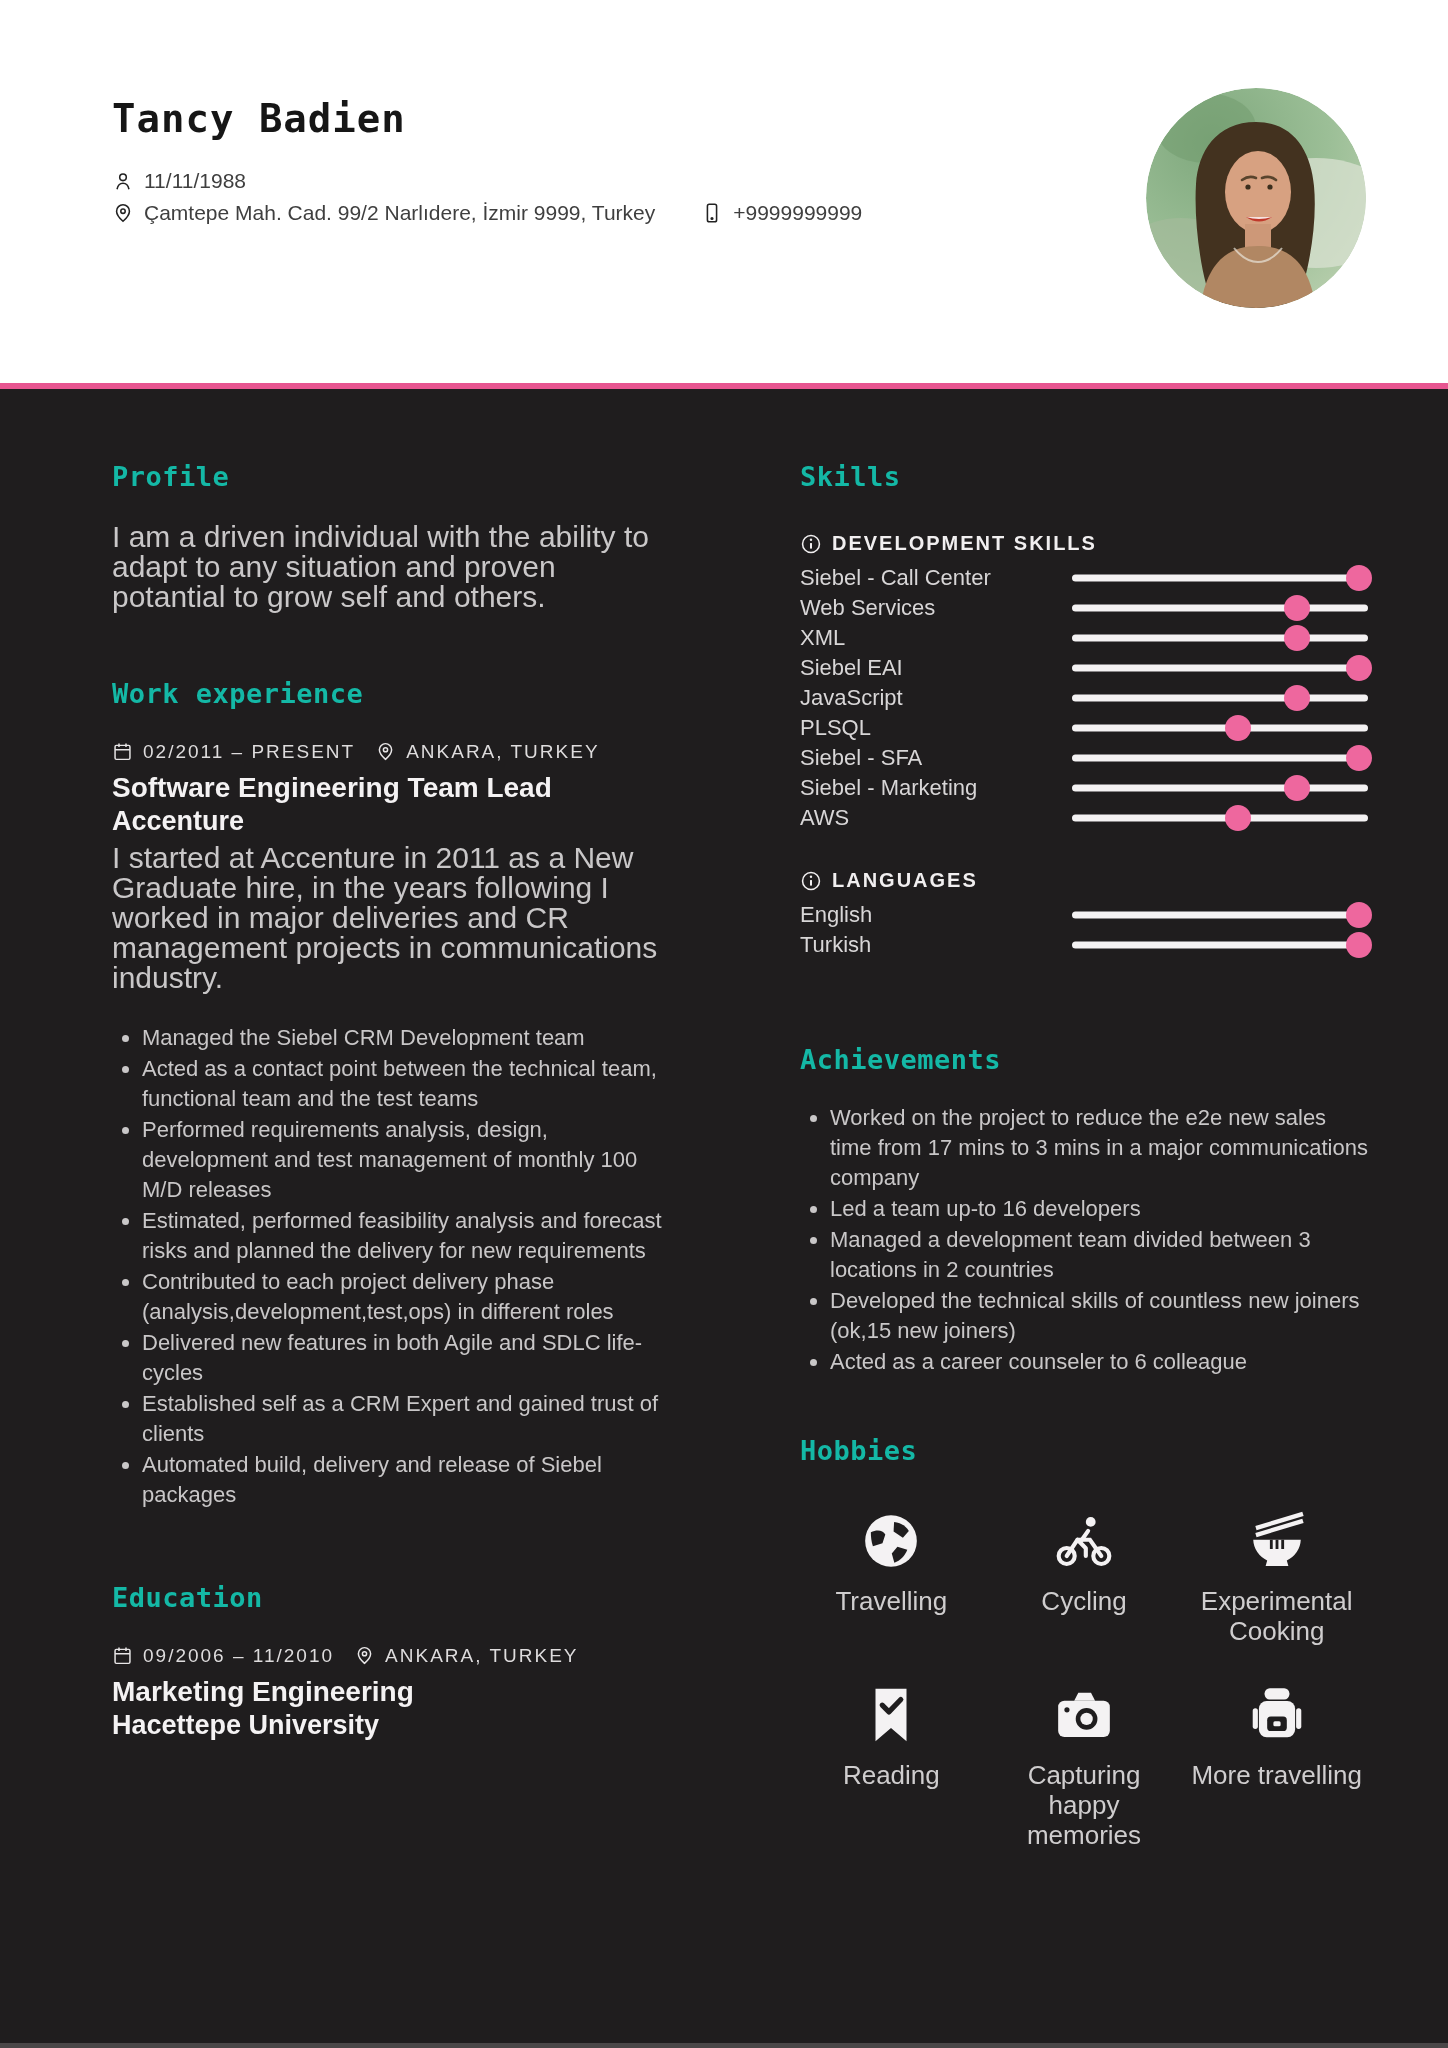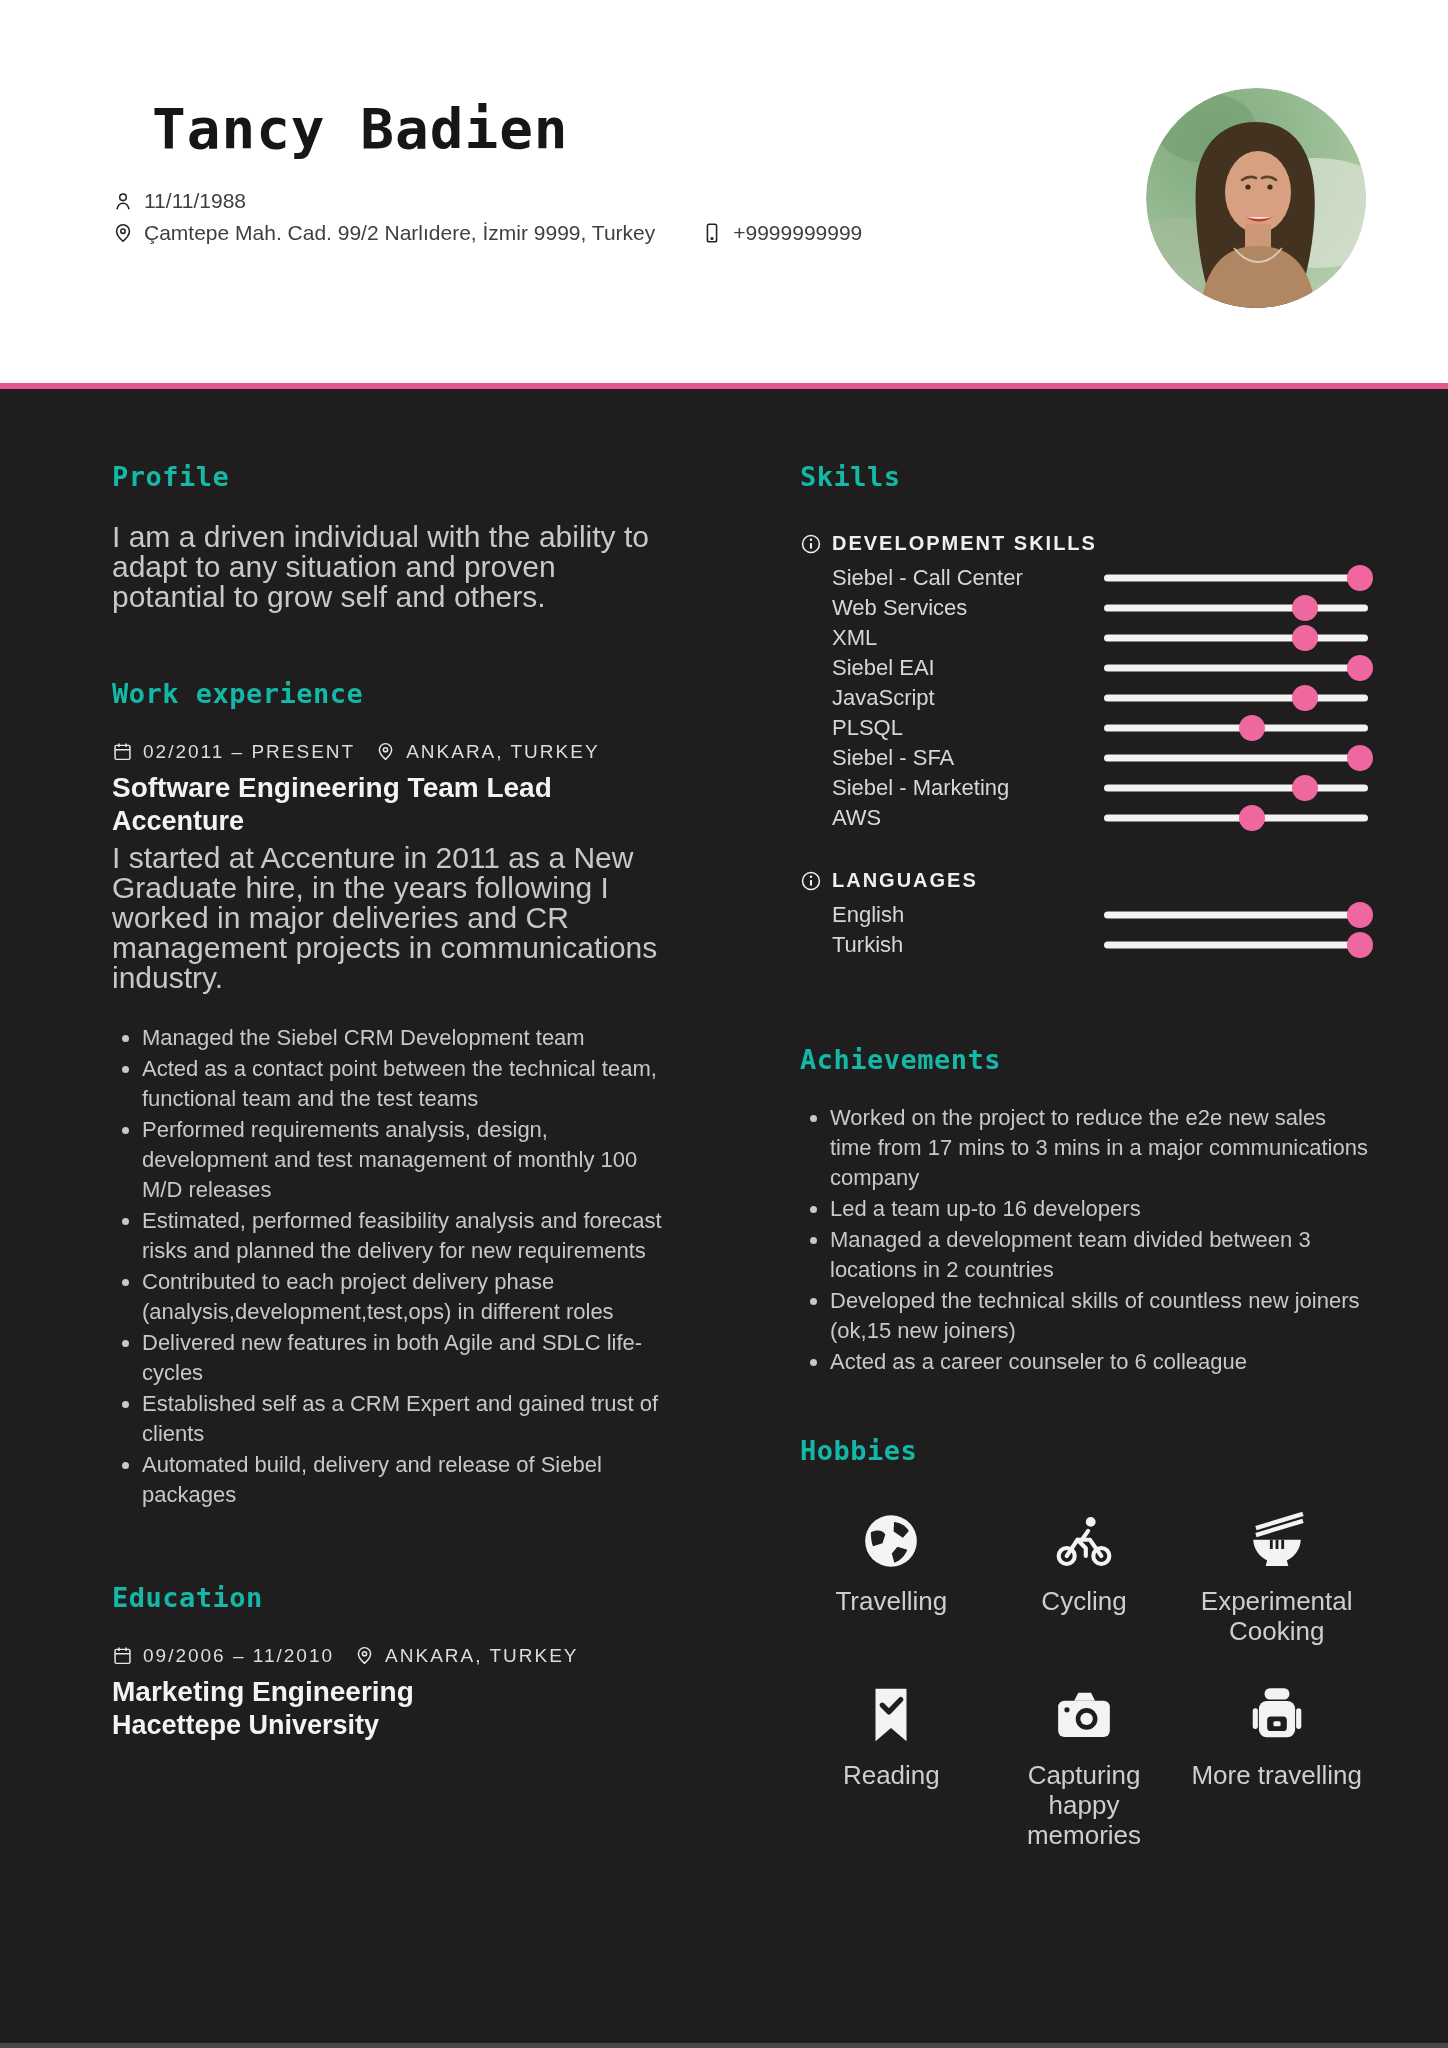--- a/index.html
+++ b/index.html
@@ -16,24 +16,23 @@
   .header {
     background:#ffffff;
     height:383px;
     position:relative;
     padding:96px 80px 0 112px;
     flex:0 0 auto;
   }
   .name {
     font-family:"DejaVu Sans Mono", monospace;
     font-weight:700;
-    font-size:56px;
+    font-size:39px;
     letter-spacing:1px;
     color:#161616;
-    margin-left:40px;
   }
   .contact { margin-top:28px; }
   .contact-row { display:flex; align-items:center; gap:10px; margin-top:8px; color:#3f3f3f; font-size:21px; }
   .contact-row .cicon { width:22px; height:22px; flex:0 0 auto; color:#222; display:inline-flex; }
   .contact-row .cicon svg { width:100%; height:100%; }
   .contact-sep { width:26px; }
   .photo {
     position:absolute; right:82px; top:88px;
     width:220px; height:220px; border-radius:50%; overflow:hidden;
   }
@@ -82,21 +81,21 @@
 
   
   .subhead {
     display:flex; align-items:center; gap:10px;
     font-size:20px; font-weight:700; letter-spacing:2px; color:#f1eff0;
   }
   .subhead .iicon { width:22px; height:22px; display:inline-flex; color:#f1eff0; }
   .subhead .iicon svg { width:100%; height:100%; }
   .skills-group1 { margin-top:40px; }
   .skills-group2 { margin-top:36px; }
-  .skill-list { margin-top:8px;margin-left:32px; }
+  .skill-list { margin-top:8px; }
   .skill-row { display:grid; grid-template-columns:272px 1fr; align-items:center; height:30px; }
   .skill-label { font-size:22px; color:#d8d6d7; white-space:nowrap; }
   .skill-bar { position:relative; height:26px; }
   .skill-track {
     position:absolute; left:0; right:0; top:50%; transform:translateY(-50%);
     height:7px; border-radius:4px; background:#f4f2f3;
   }
   .skill-dot {
     position:absolute; top:50%; width:26px; height:26px; border-radius:50%;
     background:#ee679e; transform:translate(-50%,-50%);

